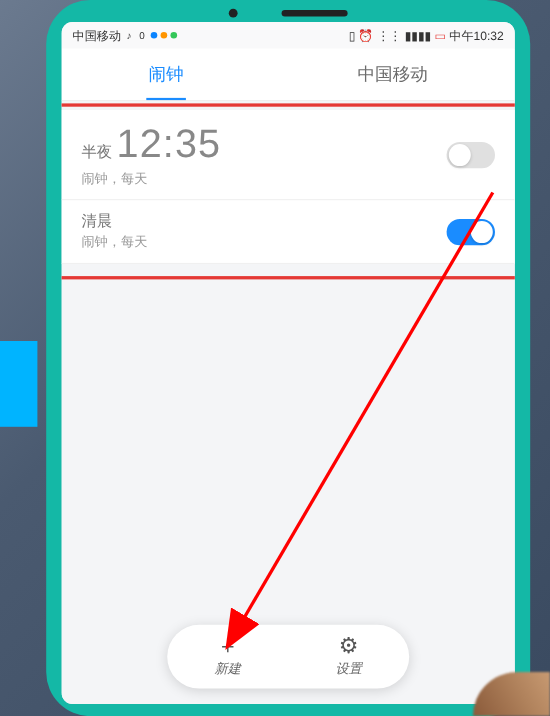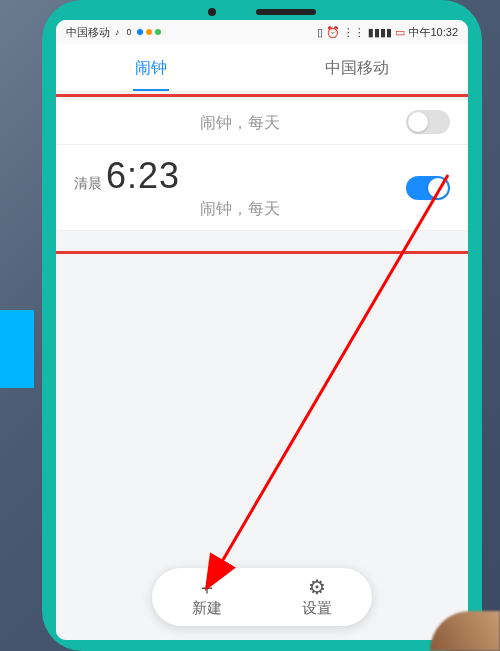--- a/index.html
+++ b/index.html
@@ -114,21 +114,21 @@
     display: flex;
     align-items: center;
     padding: 10px 18px 10px 18px;
     border-bottom: 1px solid #f0f0f0;
   }
   .alarm-left { flex: 1; display: flex; flex-direction: column; }
   .time-row { display: flex; align-items: baseline; gap: 4px; }
   .period { font-size: 14px; color: #777; }
   .time { font-size: 36px; font-weight: 300; color: #888; letter-spacing: 1px; }
   .time.on { color: #333; }
-  .sub { font-size: 16px; color: #999; margin-top: 2px; text-align: center; }
+  .sub { font-size: 12px; color: #999; margin-top: 2px; }
   .toggle {
     width: 44px;
     height: 24px;
     border-radius: 12px;
     position: relative;
     cursor: pointer;
   }
   .toggle.off { background: #e0e0e0; }
   .toggle.on { background: #1a8cff; }
   .knob {
@@ -152,21 +152,21 @@
     justify-content: space-around;
   }
   .bb-item {
     display: flex;
     flex-direction: column;
     align-items: center;
     gap: 2px;
     color: #666;
   }
   .bb-icon { font-size: 20px; line-height: 1; color: #555; }
-  .bb-label { font-size: 15px; }
+  .bb-label { font-size: 12px; font-style: italic; }
   .arrow-svg {
     position: absolute;
     top: 0; left: 0;
     width: 100%; height: 100%;
     pointer-events: none;
     z-index: 10;
   }
   .tutorial-badge {
     position: absolute;
     left: 0;
@@ -224,32 +224,35 @@
       <div class="tab">中国移动</div>
     </div>
 
     <div class="content">
       <div class="highlight-box"></div>
 
       <div class="alarm-list">
 
         <div class="alarm-item">
           <div class="alarm-left">
+            <div class="time-row">
+              <span class="period">半夜</span>
+              <span class="time">12:35</span>
+            </div>
             <span class="sub">闹钟，每天</span>
           </div>
           <div class="toggle off">
             <div class="knob"></div>
           </div>
         </div>
 
         <div class="alarm-item">
           <div class="alarm-left">
             <div class="time-row">
               <span class="period">清晨</span>
-              <span class="time on">6:23</span>
             </div>
             <span class="sub">闹钟，每天</span>
           </div>
           <div class="toggle on">
             <div class="knob"></div>
           </div>
         </div>
 
       </div>
 

